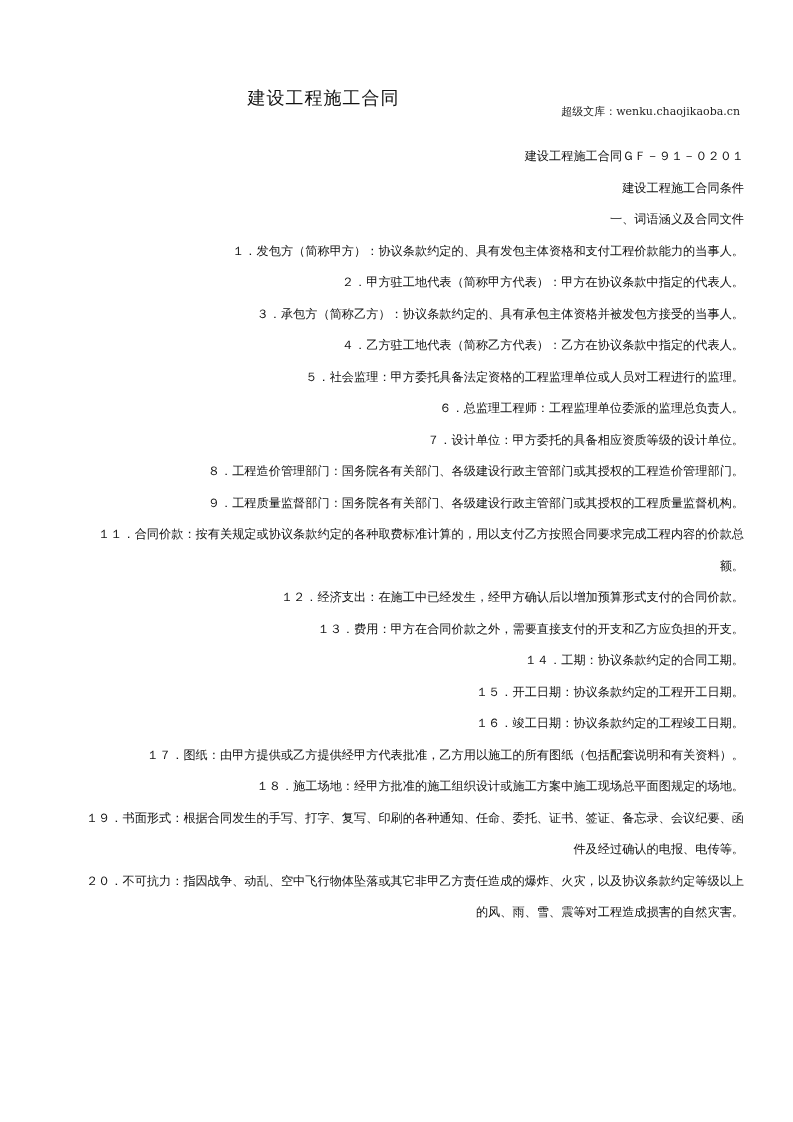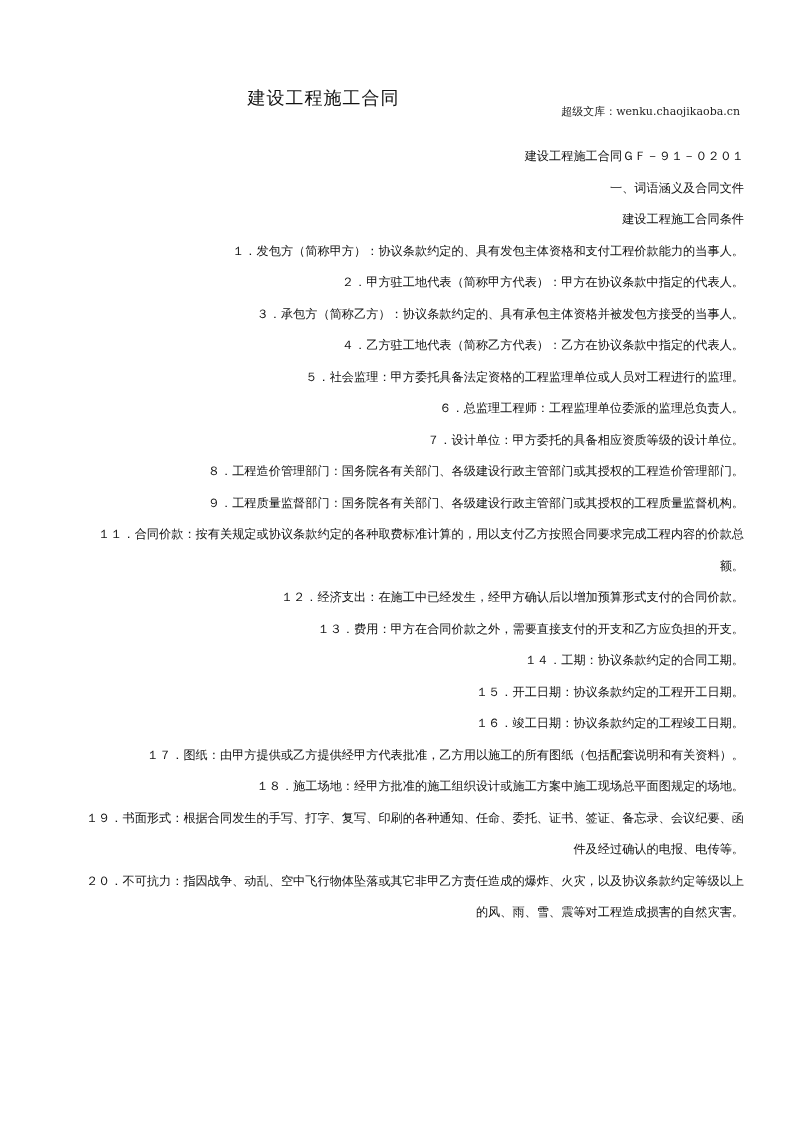--- a/index.html
+++ b/index.html
@@ -30,22 +30,22 @@
 </style>
 </head>
 <body>
 
 <div class="watermark">超级文库：wenku.chaojikaoba.cn</div>
 
 <div class="title">建设工程施工合同</div>
 
 <div class="body-text">
   <p class="p ind0">建设工程施工合同ＧＦ－９１－０２０１</p>
+  <p class="p ind1">建设工程施工合同条件</p>
   <p class="p ind1">一、词语涵义及合同文件</p>
-  <p class="p ind1">建设工程施工合同条件</p>
   <p class="p ind2">１．发包方（简称甲方）：协议条款约定的、具有发包主体资格和支付工程价款能力的当事人。</p>
   <p class="p ind2">２．甲方驻工地代表（简称甲方代表）：甲方在协议条款中指定的代表人。</p>
   <p class="p ind2">３．承包方（简称乙方）：协议条款约定的、具有承包主体资格并被发包方接受的当事人。</p>
   <p class="p ind2">４．乙方驻工地代表（简称乙方代表）：乙方在协议条款中指定的代表人。</p>
   <p class="p ind2">５．社会监理：甲方委托具备法定资格的工程监理单位或人员对工程进行的监理。</p>
   <p class="p ind2">６．总监理工程师：工程监理单位委派的监理总负责人。</p>
   <p class="p ind2">７．设计单位：甲方委托的具备相应资质等级的设计单位。</p>
   <p class="p ind2">８．工程造价管理部门：国务院各有关部门、各级建设行政主管部门或其授权的工程造价管理部门。</p>
   <p class="p ind2">９．工程质量监督部门：国务院各有关部门、各级建设行政主管部门或其授权的工程质量监督机构。</p>
   <p class="p wrap">１１．合同价款：按有关规定或协议条款约定的各种取费标准计算的，用以支付乙方按照合同要求完成工程内容的价款总额。</p>

